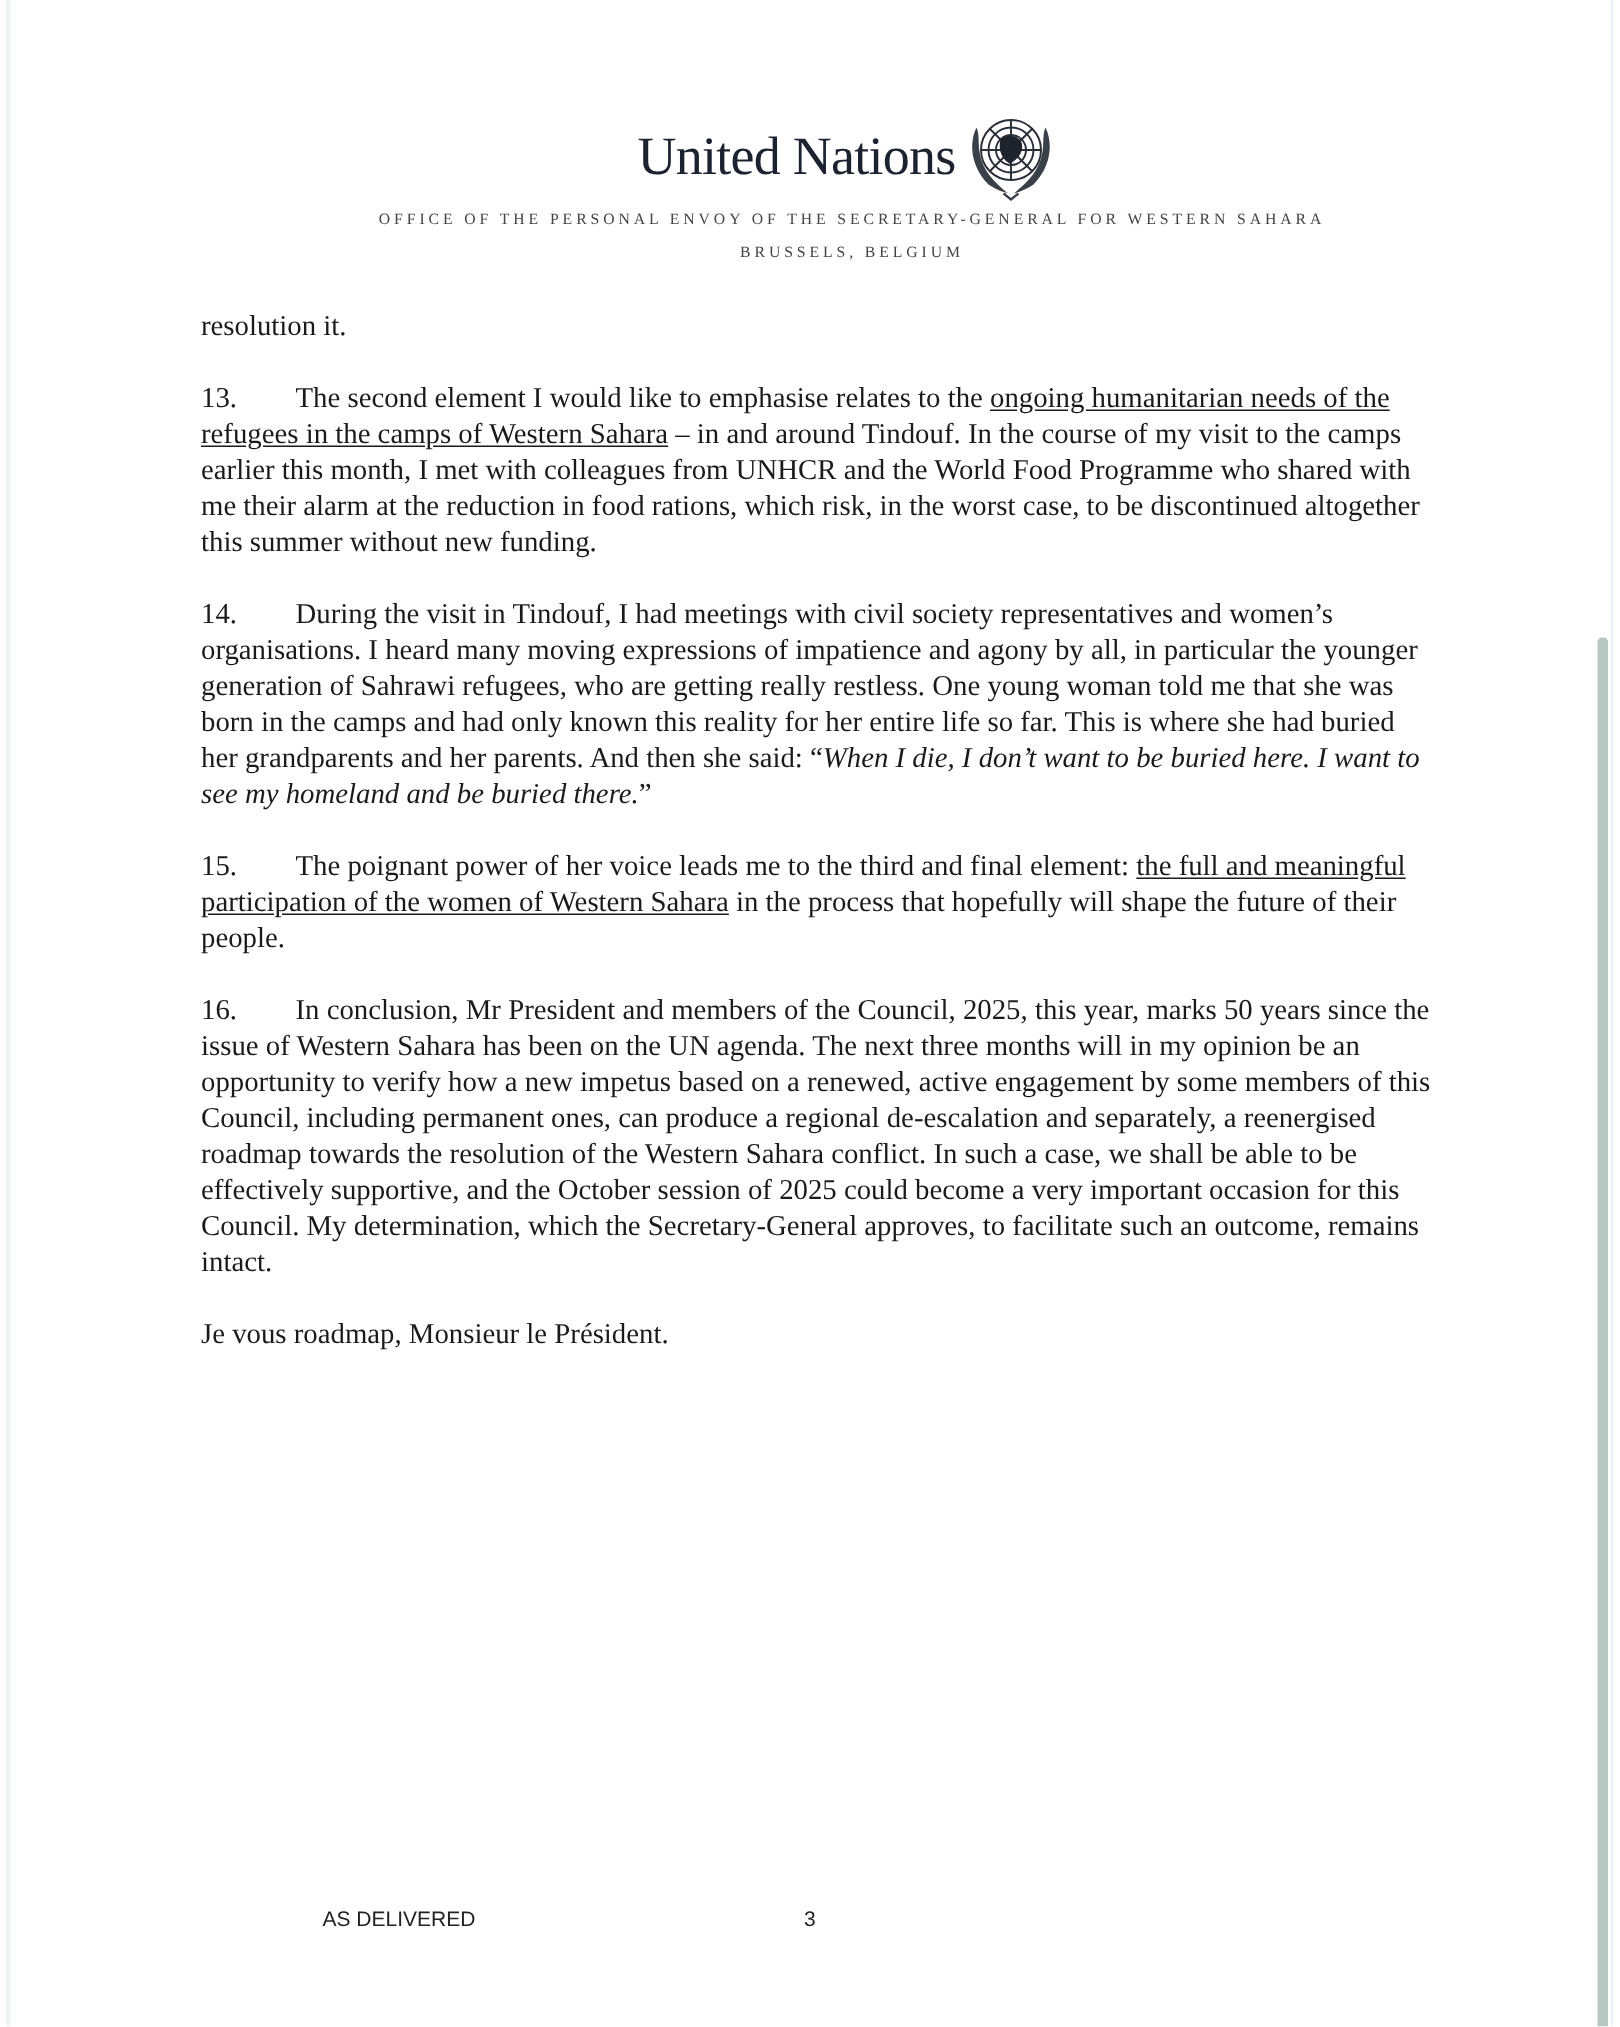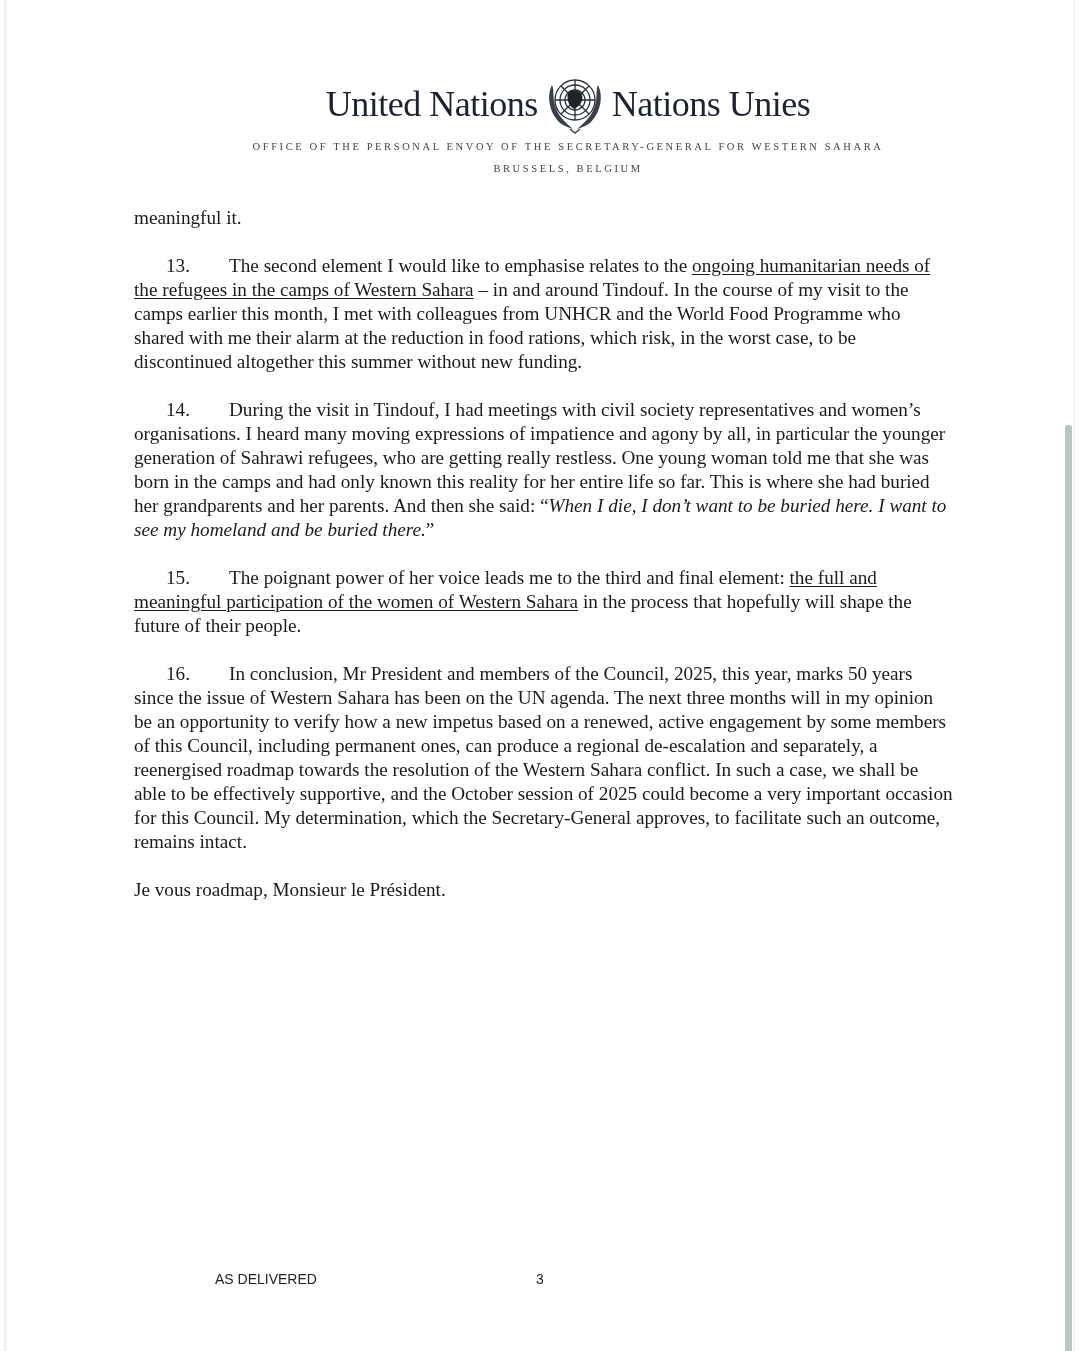--- a/index.html
+++ b/index.html
@@ -73,21 +73,20 @@
       width: 820px;
       font-size: 19.2px;
       line-height: 24px;
     }
     .body-text p {
       margin: 0 0 24px 0;
     }
     .num {
       display: inline-block;
       width: 63px;
-      margin-left: 32px;
     }
     .ul {
       text-decoration: underline;
       text-underline-offset: 2px;
     }
     .it {
       font-style: italic;
     }
     .footer {
       position: absolute;
@@ -145,28 +144,27 @@
           <line x1="17" y1="15" x2="45" y2="43"></line>
           <line x1="45" y1="15" x2="17" y2="43"></line>
         </g>
         <path d="M24 22 C28 18, 36 19, 38 24 C40 30, 35 36, 30 38 C26 36, 22 30, 24 22 Z" fill="#1f242c"></path>
         <g fill="#3a4048">
           <path d="M8 14 C3 24, 4 40, 16 52 C20 55, 26 57, 29 58 C22 52, 12 44, 10 30 C9 24, 10 18, 8 14 Z"></path>
           <path d="M54 14 C59 24, 58 40, 46 52 C42 55, 36 57, 33 58 C40 52, 50 44, 52 30 C53 24, 52 18, 54 14 Z"></path>
         </g>
         <path d="M26 58 L31 62 L36 58" fill="none" stroke="#3a4048" stroke-width="1.5"></path>
       </svg>
-      <span class="lh-title">Nations Unies</span>
     </div>
     <div class="lh-office">OFFICE OF THE PERSONAL ENVOY OF THE SECRETARY-GENERAL FOR WESTERN SAHARA</div>
     <div class="lh-city">BRUSSELS, BELGIUM</div>
   </div>
 
   <div class="body-text">
-    <p>meaningful it.</p>
+    <p>resolution it.</p>
 
     <p><span class="num">13.</span><span>The second element I would like to emphasise relates to the </span><span class="ul">ongoing humanitarian needs of the refugees in the camps of Western Sahara</span><span> – in and around Tindouf.  In the course of my visit to the camps earlier this month, I met with colleagues from UNHCR and the World Food Programme who shared with me their alarm at the reduction in food rations, which risk, in the worst case, to be discontinued altogether this summer without new funding.</span></p>
 
     <p><span class="num">14.</span><span>During the visit in Tindouf, I had meetings with civil society representatives and women’s organisations.  I heard many moving expressions of impatience and agony by all, in particular the younger generation of Sahrawi refugees, who are getting really restless.  One young woman told me that she was born in the camps and had only known this reality for her entire life so far.  This is where she had buried her grandparents and her parents.  And then she said:  “</span><span class="it">When I die, I don’t want to be buried here.  I want to see my homeland and be buried there.</span><span>”</span></p>
 
     <p><span class="num">15.</span><span>The poignant power of her voice leads me to the third and final element: </span><span class="ul">the full and meaningful participation of the women of Western Sahara</span><span> in the process that hopefully will shape the future of their people.</span></p>
 
     <p><span class="num">16.</span><span>In conclusion, Mr President and members of the Council, 2025, this year, marks 50 years since the issue of Western Sahara has been on the UN agenda.  The next three months will in my opinion be an opportunity to verify how a new impetus based on a renewed, active engagement by some members of this Council, including permanent ones, can produce a regional de-escalation and separately, a reenergised roadmap towards the resolution of the Western Sahara conflict.  In such a case, we shall be able to be effectively supportive, and the October session of 2025 could become a very important occasion for this Council.  My determination, which the Secretary-General approves, to facilitate such an outcome, remains intact.</span></p>
 
     <p>Je vous roadmap, Monsieur le Président.</p>

